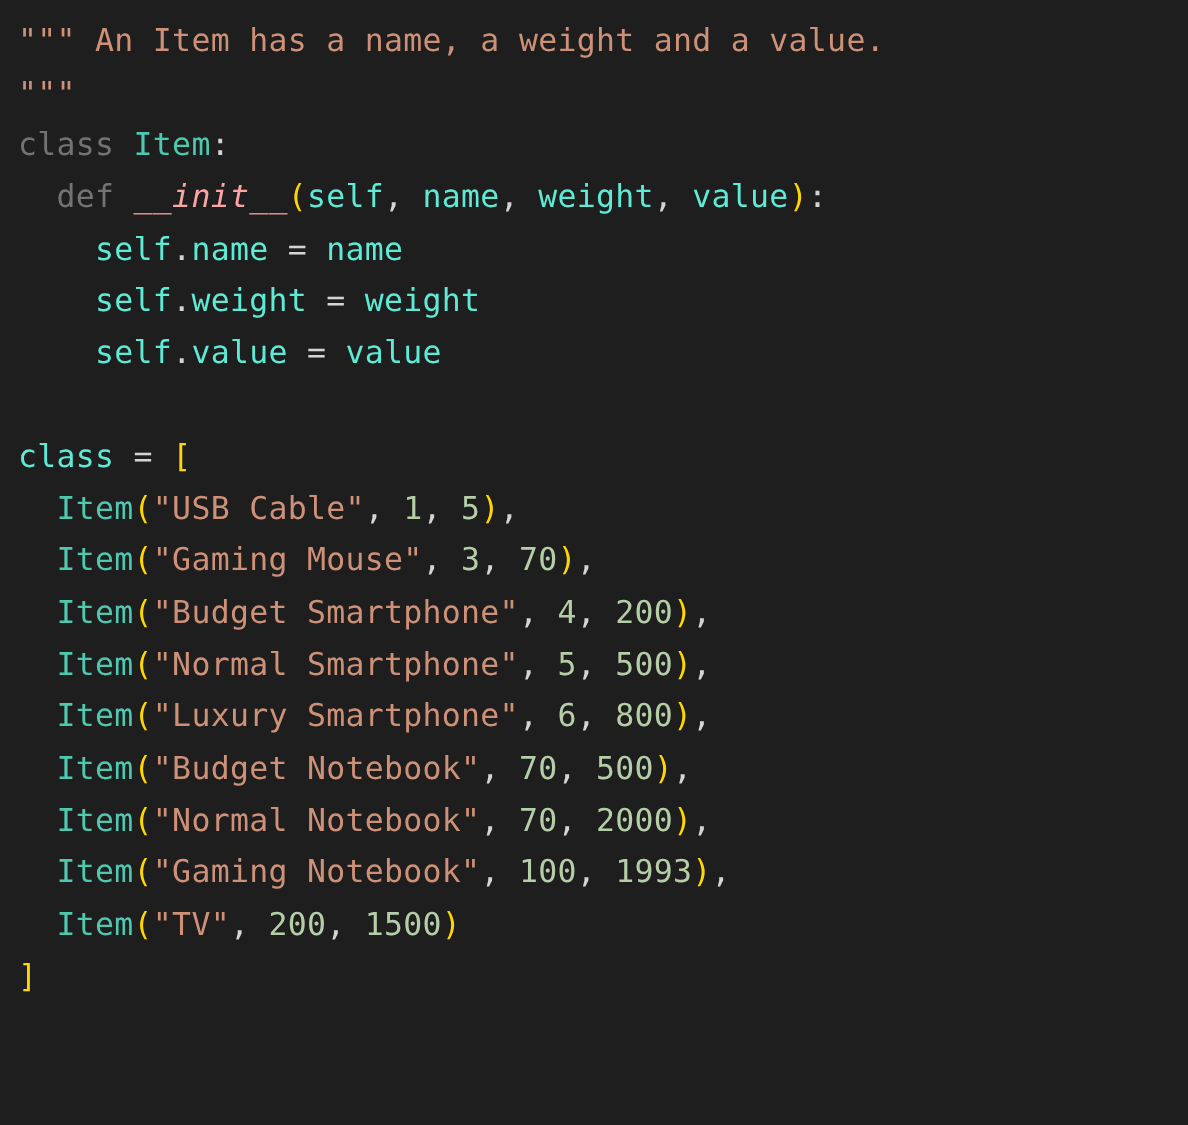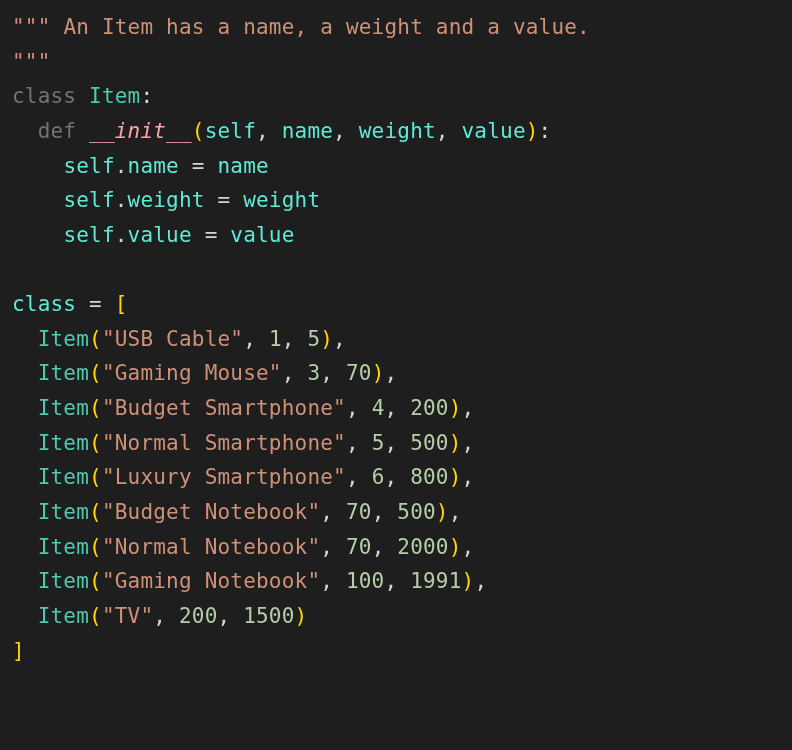--- a/index.html
+++ b/index.html
@@ -37,20 +37,20 @@
     <span class="var">self</span><span class="pn">.</span><span class="var">value</span> <span class="pn">=</span> <span class="var">value</span>
 
 <span class="var">class</span> <span class="pn">=</span> <span class="p">[</span>
   <span class="cls">Item</span><span class="p">(</span><span class="str">"USB Cable"</span><span class="pn">,</span> <span class="num">1</span><span class="pn">,</span> <span class="num">5</span><span class="p">)</span><span class="pn">,</span>
   <span class="cls">Item</span><span class="p">(</span><span class="str">"Gaming Mouse"</span><span class="pn">,</span> <span class="num">3</span><span class="pn">,</span> <span class="num">70</span><span class="p">)</span><span class="pn">,</span>
   <span class="cls">Item</span><span class="p">(</span><span class="str">"Budget Smartphone"</span><span class="pn">,</span> <span class="num">4</span><span class="pn">,</span> <span class="num">200</span><span class="p">)</span><span class="pn">,</span>
   <span class="cls">Item</span><span class="p">(</span><span class="str">"Normal Smartphone"</span><span class="pn">,</span> <span class="num">5</span><span class="pn">,</span> <span class="num">500</span><span class="p">)</span><span class="pn">,</span>
   <span class="cls">Item</span><span class="p">(</span><span class="str">"Luxury Smartphone"</span><span class="pn">,</span> <span class="num">6</span><span class="pn">,</span> <span class="num">800</span><span class="p">)</span><span class="pn">,</span>
   <span class="cls">Item</span><span class="p">(</span><span class="str">"Budget Notebook"</span><span class="pn">,</span> <span class="num">70</span><span class="pn">,</span> <span class="num">500</span><span class="p">)</span><span class="pn">,</span>
   <span class="cls">Item</span><span class="p">(</span><span class="str">"Normal Notebook"</span><span class="pn">,</span> <span class="num">70</span><span class="pn">,</span> <span class="num">2000</span><span class="p">)</span><span class="pn">,</span>
-  <span class="cls">Item</span><span class="p">(</span><span class="str">"Gaming Notebook"</span><span class="pn">,</span> <span class="num">100</span><span class="pn">,</span> <span class="num">1991</span><span class="p">)</span><span class="pn">,</span>
+  <span class="cls">Item</span><span class="p">(</span><span class="str">"Gaming Notebook"</span><span class="pn">,</span> <span class="num">100</span><span class="pn">,</span> <span class="num">1993</span><span class="p">)</span><span class="pn">,</span>
   <span class="cls">Item</span><span class="p">(</span><span class="str">"TV"</span><span class="pn">,</span> <span class="num">200</span><span class="pn">,</span> <span class="num">1500</span><span class="p">)</span>
 <span class="p">]</span></div>
 
 
 
 
 
 
 </body></html>

